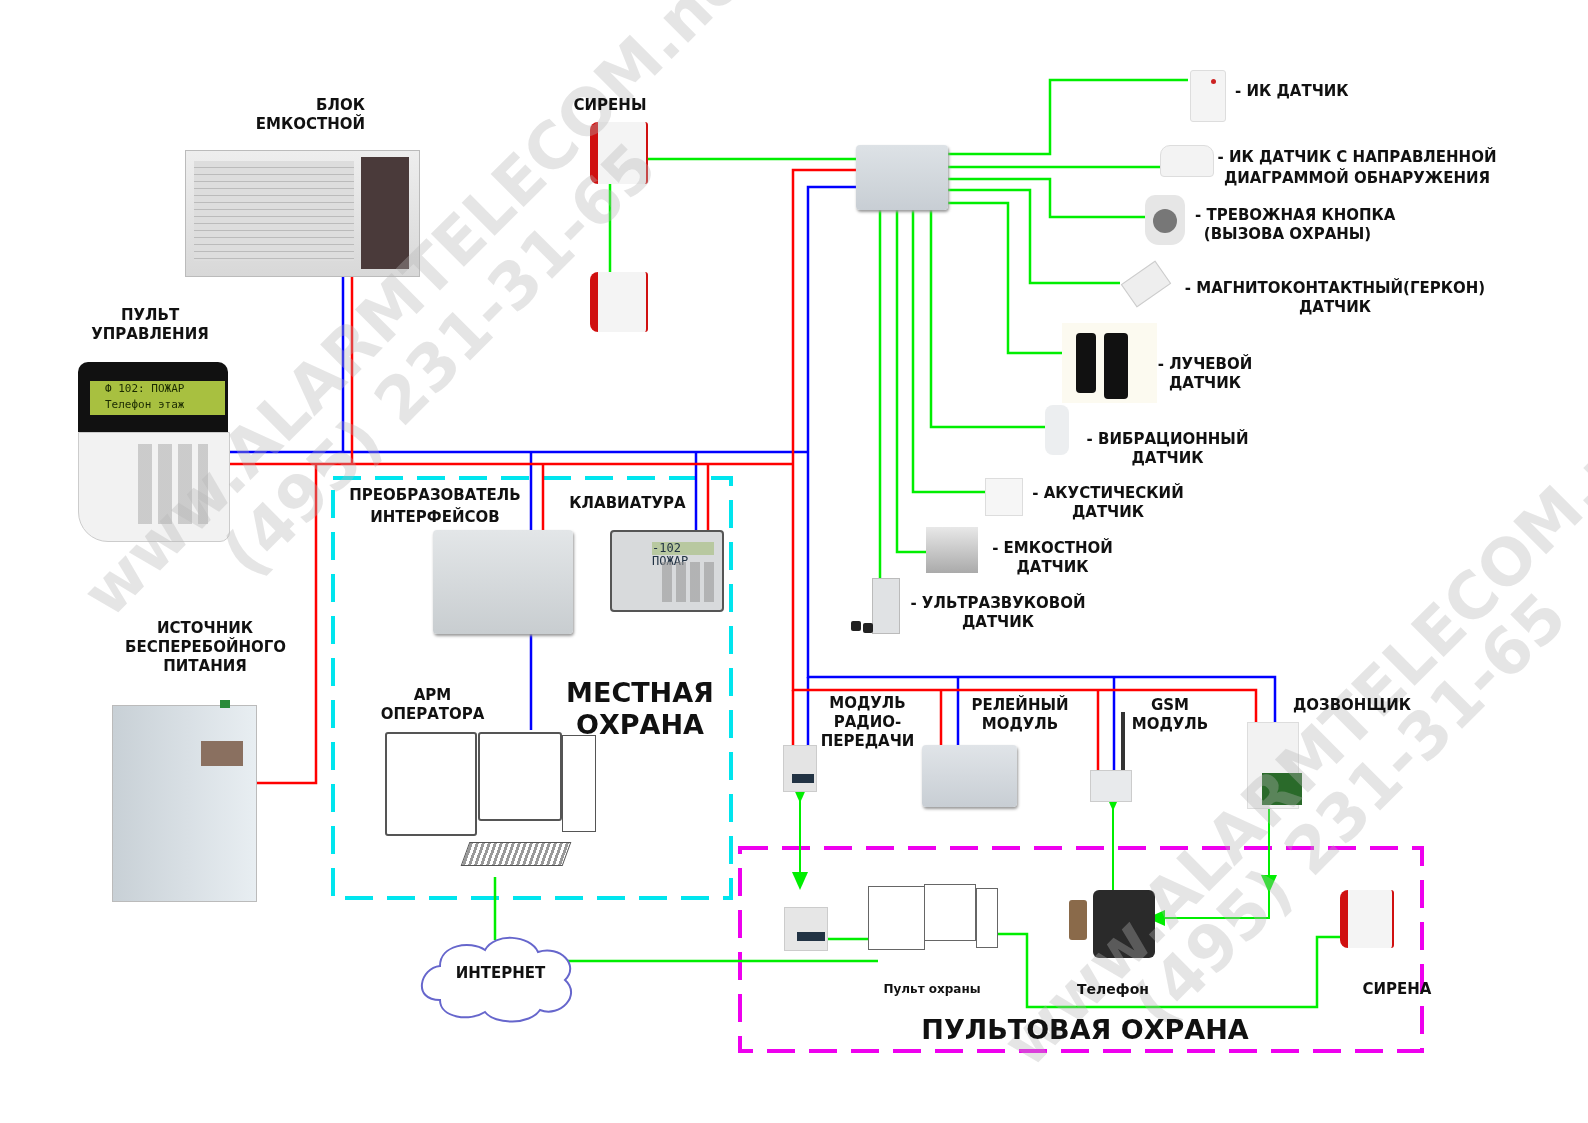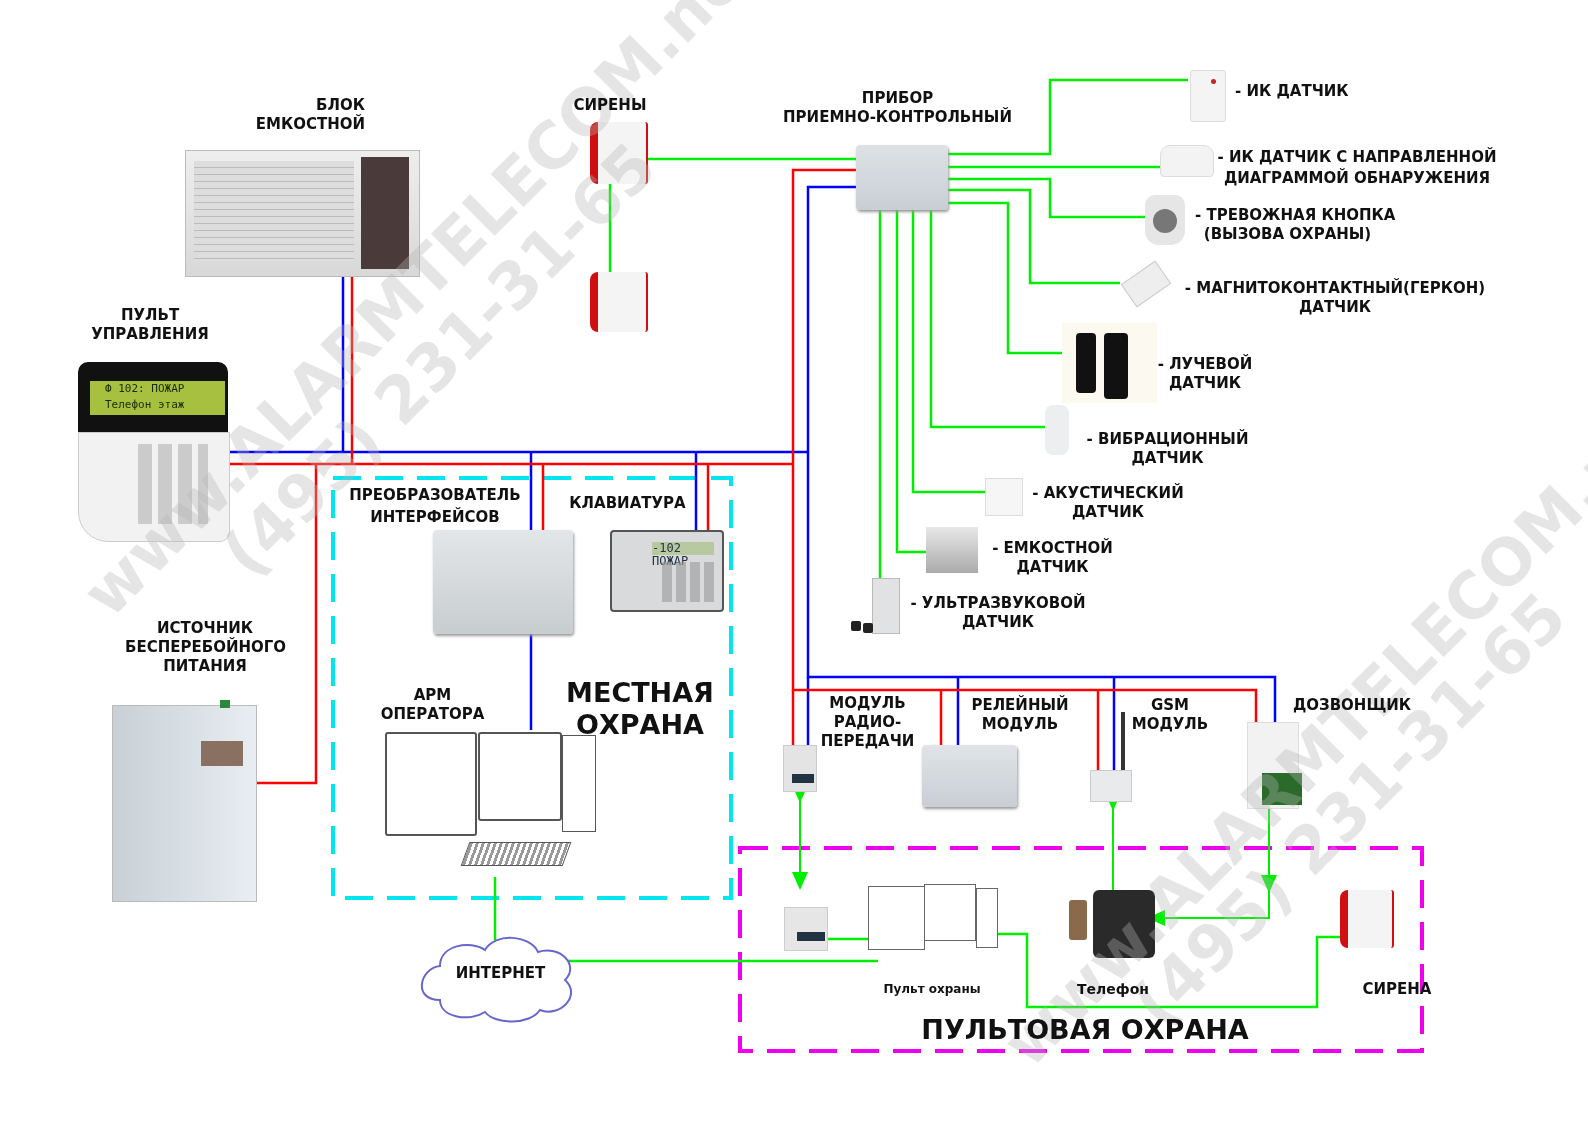--- a/index.html
+++ b/index.html
@@ -173,24 +173,20 @@
   <div class="lbl" style="left:85px;top:306px;width:130px;">
     <div>ПУЛЬТ</div>
     <div>УПРАВЛЕНИЯ</div>
   </div>
   <div class="lbl" style="left:125px;top:619px;width:160px;">
     <div>ИСТОЧНИК</div>
     <div>БЕСПЕРЕБОЙНОГО</div>
     <div>ПИТАНИЯ</div>
   </div>
   <div class="lbl" style="left:560px;top:96px;width:100px;">СИРЕНЫ</div>
-  <div class="lbl" style="left:780px;top:89px;width:235px;">
-    <div>ПРИБОР</div>
-    <div>ПРИЕМНО-КОНТРОЛЬНЫЙ</div>
-  </div>
 
   <div class="lbl left" style="left:1235px;top:82px;">- ИК ДАТЧИК</div>
   <div class="lbl" style="left:1212px;top:148px;width:290px;">
     <div>- ИК ДАТЧИК С НАПРАВЛЕННОЙ</div>
     <div style="margin-top:2px;">ДИАГРАММОЙ ОБНАРУЖЕНИЯ</div>
   </div>
   <div class="lbl" style="left:1195px;top:206px;width:185px;">
     <div>- ТРЕВОЖНАЯ КНОПКА</div>
     <div>(ВЫЗОВА ОХРАНЫ)</div>
   </div>

